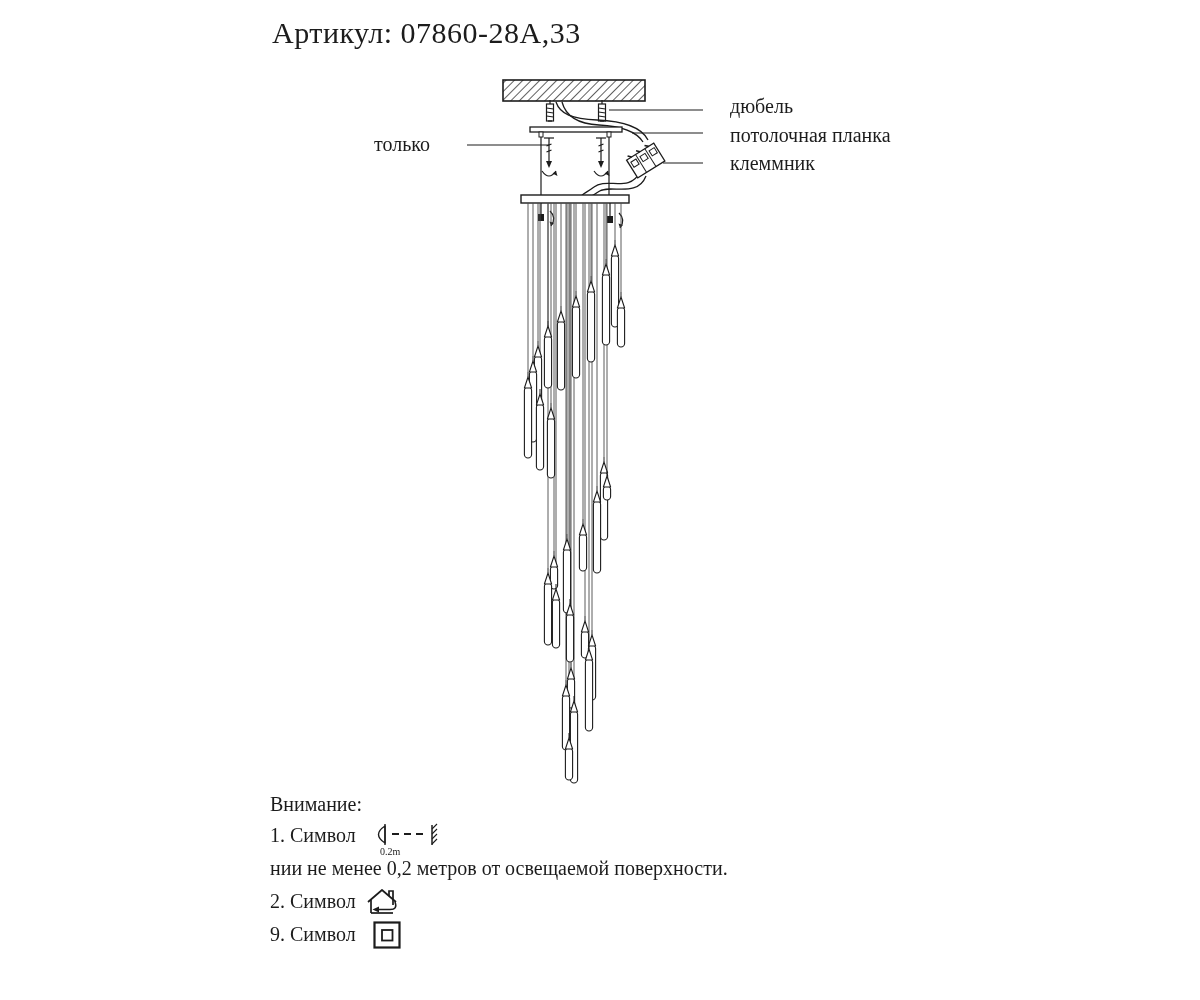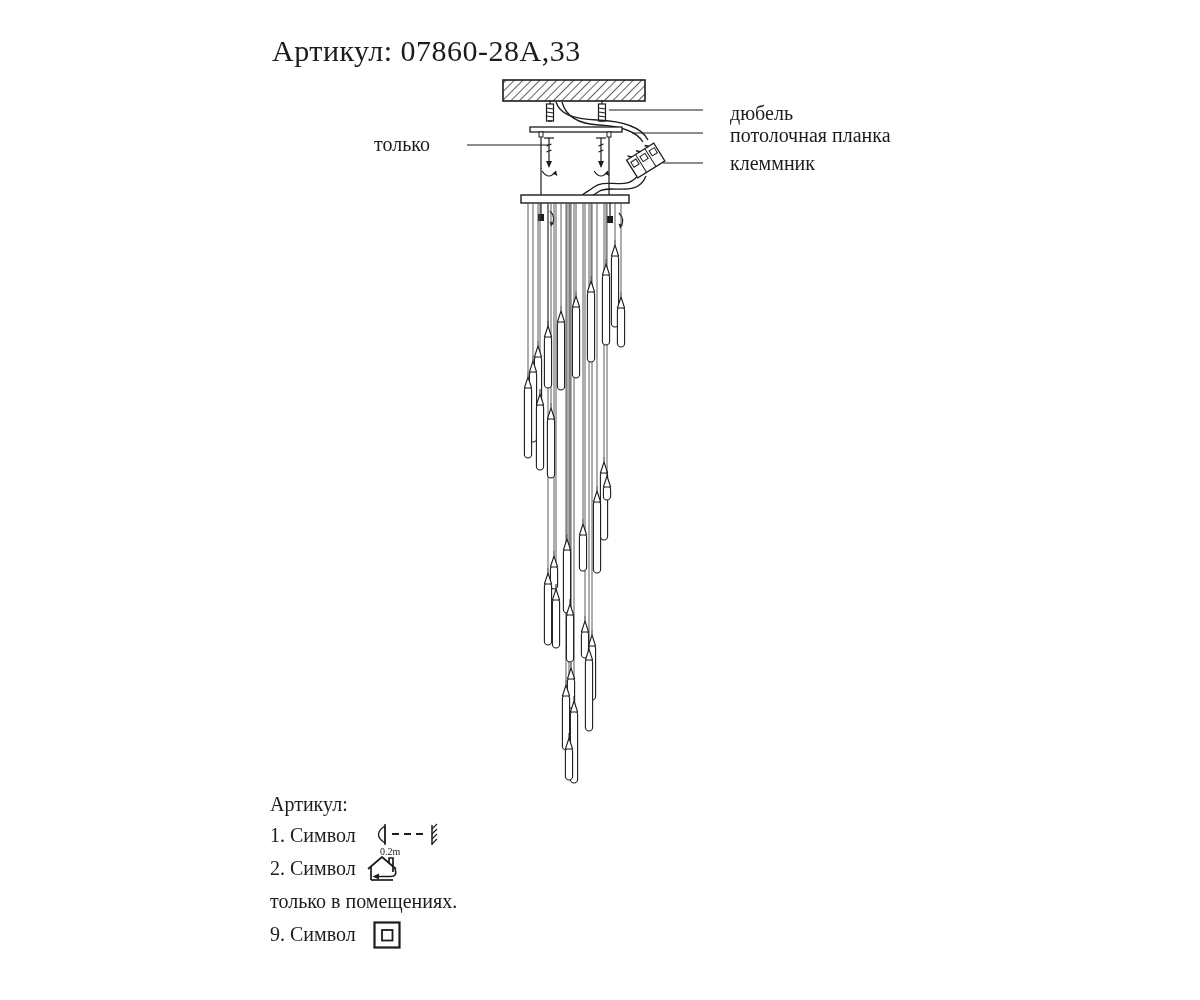--- a/index.html
+++ b/index.html
@@ -1,22 +1,22 @@
 <!DOCTYPE html>
 <html><head>
 <meta charset="utf-8">
 <style>
   html,body{margin:0;padding:0;background:#fff;}
   body{width:1200px;height:1000px;position:relative;overflow:hidden;
        font-family:"Liberation Serif","DejaVu Serif",serif;color:#1c1c1c;}
   .abs{position:absolute;}
-  #page-title{left:272px;top:34px;font-size:30px;letter-spacing:.5px;white-space:nowrap;}
+  #page-title{left:272px;top:16px;font-size:30px;letter-spacing:.5px;white-space:nowrap;}
   .part-label{font-size:20px;line-height:24px;white-space:nowrap;}
   #label-samorez{left:374px;top:132px;}
-  #label-dyubel{left:730px;top:101px;}
+  #label-dyubel{left:730px;top:94px;}
   #label-planka{left:730px;top:123px;text-align:right;}
   #label-klemmnik{left:730px;top:151px;}
   #fixture-svg{left:0;top:0;}
   #notes{left:270px;top:789px;width:680px;font-size:20px;}
   .note-heading{height:30px;line-height:30px;}
   .note-row{height:33px;display:flex;align-items:center;white-space:nowrap;text-align:center;}
   .note-row .txt{line-height:33px;}
   .sym{flex:0 0 auto;}
   .sym-lamp{margin:8px 8px 0 14px;}
   .sym-house{margin:0 10px 0 10px;}
@@ -297,58 +297,58 @@
 </svg>
 
 <div id="page-title" class="abs">Артикул: 07860-28А,33</div>
 
 <div id="label-samorez" class="abs part-label">только</div>
 <div id="label-dyubel" class="abs part-label">дюбель</div>
 <div id="label-planka" class="abs part-label">потолочная планка</div>
 <div id="label-klemmnik" class="abs part-label">клеммник</div>
 
 <div id="notes" class="abs">
-  <div class="note-heading">Артикул:</div>
+  <div class="note-heading">Внимание:</div>
 
   <div class="note-row">
     <span class="txt">1. Символ</span>
     <svg class="sym sym-lamp" width="78" height="34" viewBox="0 0 78 34">
       <path d="M15,3 Q2,11.5 15,20 Z" fill="#fff" stroke="#1c1c1c" stroke-width="1.4" stroke-linejoin="round"></path>
       <line x1="15" y1="1" x2="15" y2="22" stroke="#1c1c1c" stroke-width="1.4"></line>
       <g stroke="#1c1c1c" stroke-width="2">
         <line x1="22" y1="11" x2="29" y2="11"></line>
         <line x1="34" y1="11" x2="41" y2="11"></line>
         <line x1="46" y1="11" x2="53" y2="11"></line>
       </g>
       <line x1="62" y1="2" x2="62" y2="22" stroke="#1c1c1c" stroke-width="1.5"></line>
       <g stroke="#1c1c1c" stroke-width="1.1">
         <line x1="62" y1="6" x2="67" y2="1"></line>
         <line x1="62" y1="11" x2="67" y2="6"></line>
         <line x1="62" y1="16" x2="67" y2="11"></line>
         <line x1="62" y1="21" x2="67" y2="16"></line>
       </g>
       <text x="10" y="32" font-size="10" fill="#1c1c1c">0.2m</text>
     </svg>
+  </div>
+  <div class="note-row">
+    <span class="txt">нии не менее 0,2 метров от освещаемой поверхности.</span>
   </div>
 
   <div class="note-row">
     <span class="txt">2. Символ</span>
     <svg class="sym sym-house" width="34" height="28" viewBox="0 0 34 28">
       <polyline points="2,14 16,2 30,14" fill="none" stroke="#1c1c1c" stroke-width="1.7" stroke-linejoin="round"></polyline>
       <polyline points="23,8 23,3 27,3 27,11.5" fill="none" stroke="#1c1c1c" stroke-width="1.7"></polyline>
       <line x1="5" y1="12" x2="5" y2="25" stroke="#1c1c1c" stroke-width="1.7"></line>
       <line x1="27" y1="12" x2="27" y2="17" stroke="#1c1c1c" stroke-width="1.7"></line>
       <line x1="5" y1="25" x2="27" y2="25" stroke="#1c1c1c" stroke-width="1.7"></line>
       <path d="M29,14 Q32,21.5 24,21.5 L13,21.5" fill="none" stroke="#1c1c1c" stroke-width="1.5"></path>
       <polygon points="13,18.4 6.5,21.5 13,24.6" fill="#1c1c1c"></polygon>
     </svg>
   </div>
-  <div class="note-row">
-    <span class="txt">только в помещениях.</span>
-  </div>
 
   <div class="note-row">
     <span class="txt">9. Символ</span>
     <svg class="sym sym-square" width="30" height="30" viewBox="0 0 30 30">
       <rect x="2.5" y="2.5" width="25" height="25" fill="none" stroke="#1c1c1c" stroke-width="2.2"></rect>
       <rect x="10" y="10" width="10.5" height="10.5" fill="none" stroke="#1c1c1c" stroke-width="1.8"></rect>
     </svg>
   </div>
 </div>
 

